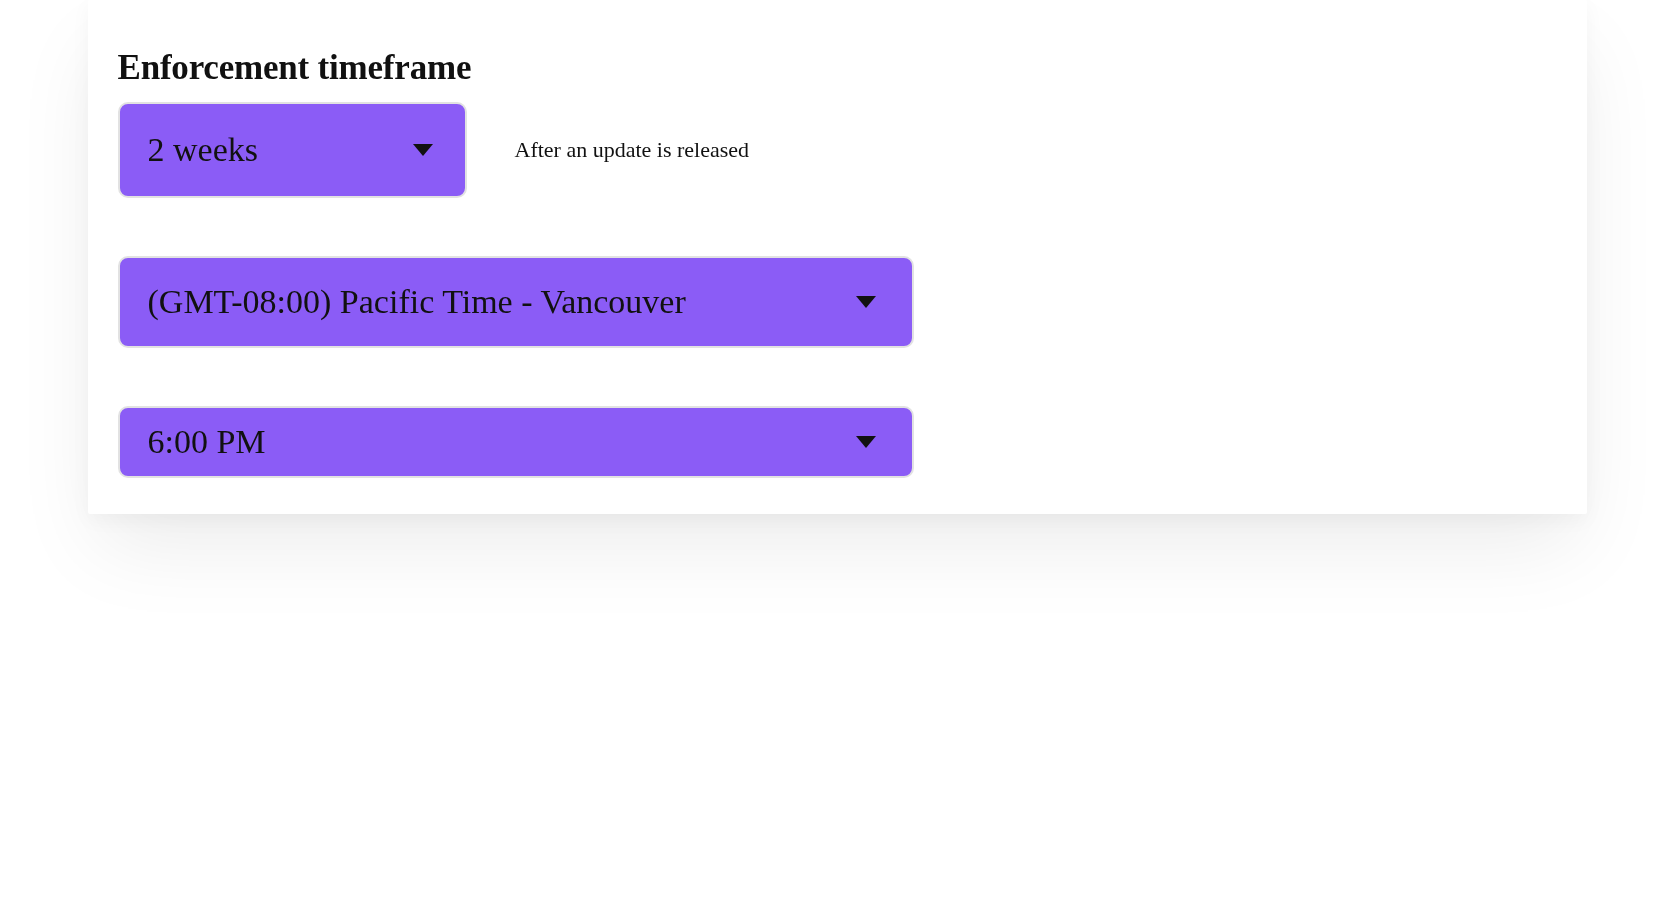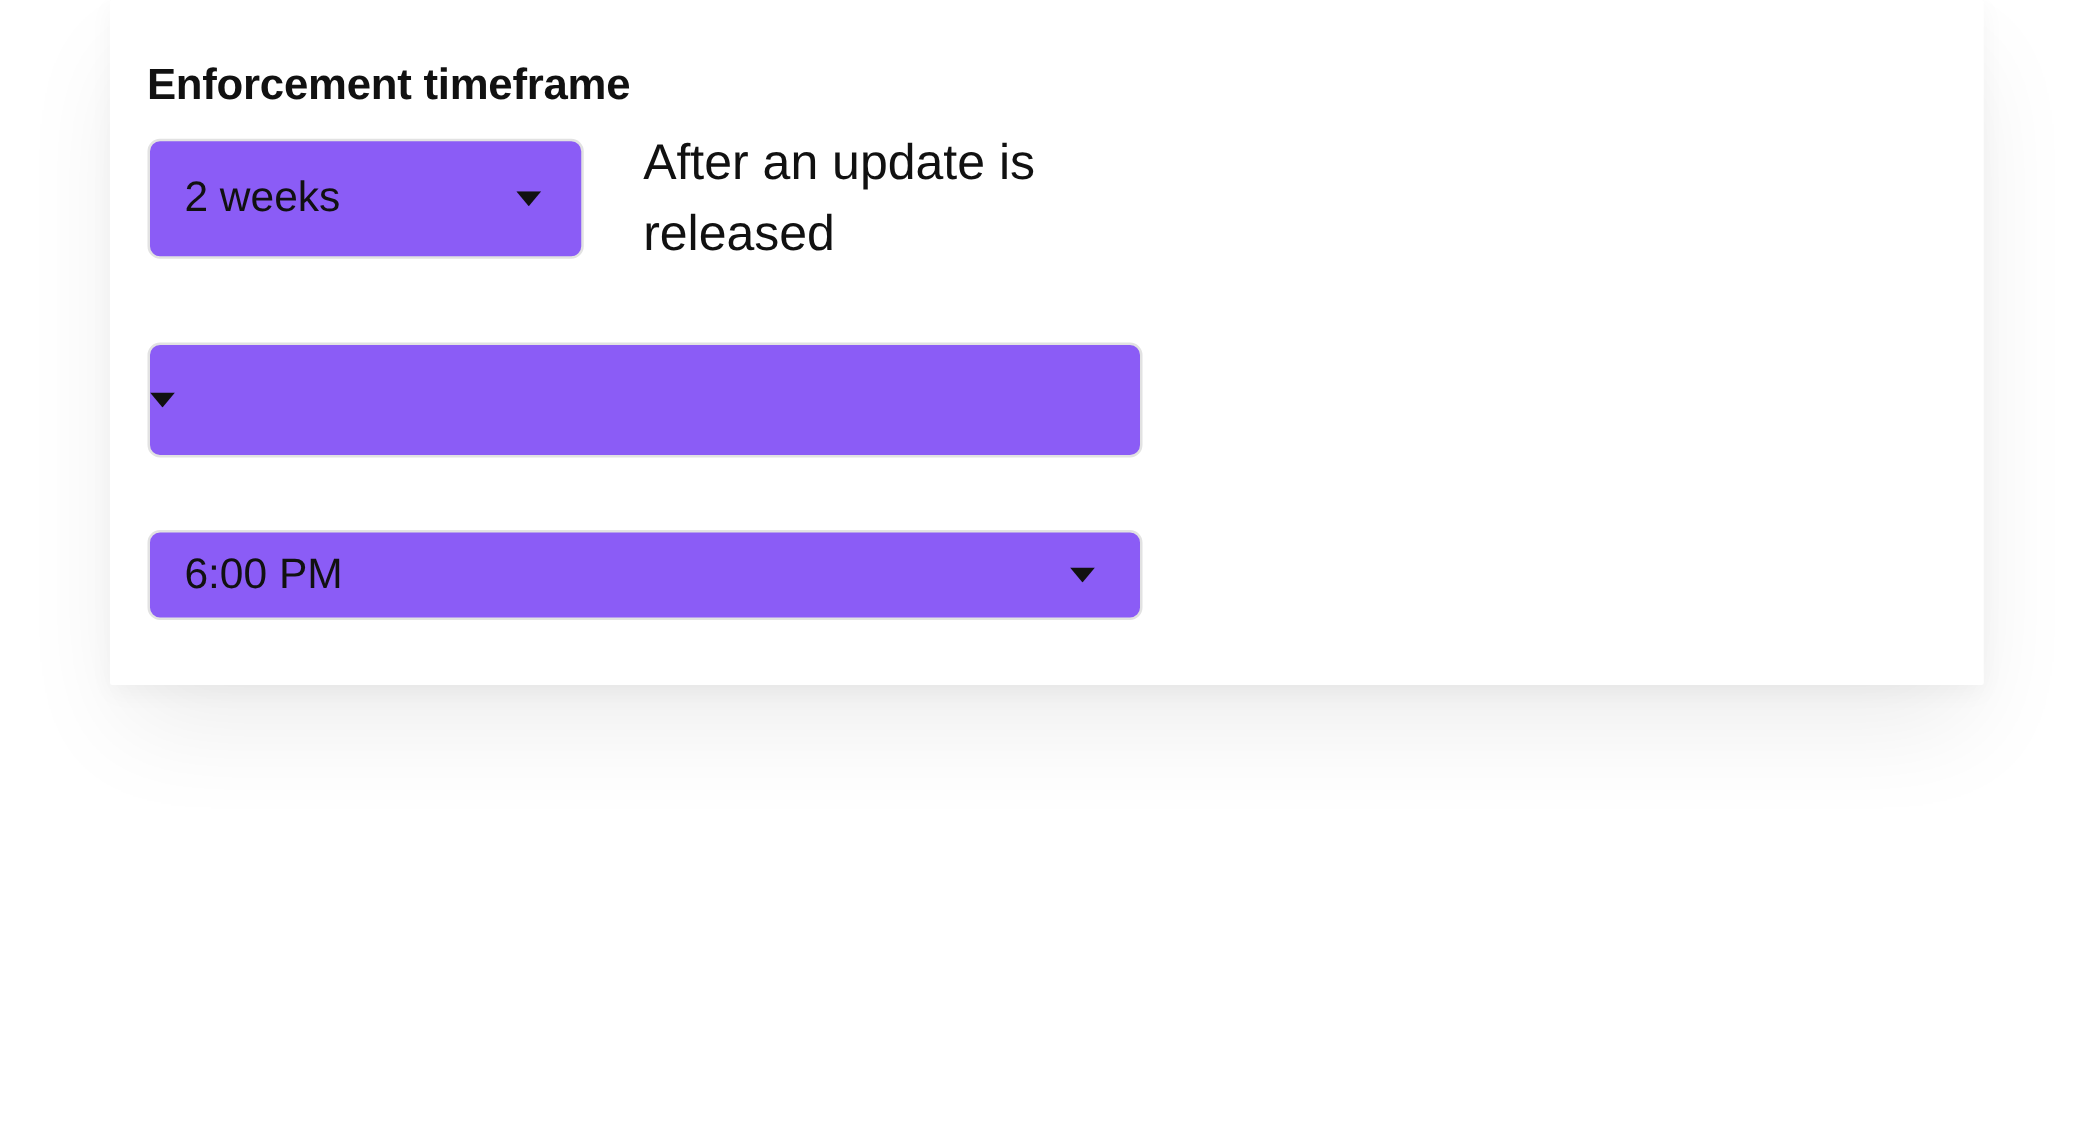--- a/index.html
+++ b/index.html
@@ -17,21 +17,22 @@
     display: flex;
     justify-content: center;
     align-items: flex-start;
   }
   .card {
     margin-top: 0;
     width: 1499px;
     background: #ffffff;
     box-shadow: 0 40px 80px -10px rgba(0,0,0,0.08), 0 6px 20px rgba(0,0,0,0.04);
     border-radius: 2px;
-    padding: 48px 0 52px 0;
+    padding: 48px 0 36px 0;
+    font-family: Liberation Serif, serif;
   }
   .inner {
     padding-left: 30px;
     padding-right: 30px;
   }
   .title {
     font-size: 35px;
     font-weight: 600;
     color: #111111;
     letter-spacing: -0.2px;
@@ -74,21 +75,21 @@
     padding-right: 32px;
   }
   .caret svg {
     display: block;
   }
   .select-duration {
     width: 349px;
     height: 96px;
   }
   .after-label {
-    font-size: 40px;
+    font-size: 22px;
     color: #111111;
     line-height: 1.42;
     max-width: 340px;
   }
   .select-wide {
     width: 796px;
     height: 92px;
     margin-bottom: 58px;
   }
   .select-wide .caret, .select-time .caret { padding-right: 36px; }
@@ -111,20 +112,21 @@
           <span class="caret">
             <svg width="20" height="12" viewBox="0 0 20 12">
                 <path d="M0 0 L10 12 L20 0 Z" fill="#111"></path>
               </svg>
           </span>
         </div>
         <div class="after-label">After an update is released</div>
       </div>
 
       <div class="select select-wide">
+        <span class="value">(GMT-08:00) Pacific Time - Vancouver</span>
         <span class="caret">
           <svg width="20" height="12" viewBox="0 0 20 12">
               <path d="M0 0 L10 12 L20 0 Z" fill="#111"></path>
             </svg>
         </span>
       </div>
 
       <div class="select select-time">
         <span class="value">6:00 PM</span>
         <span class="caret">

